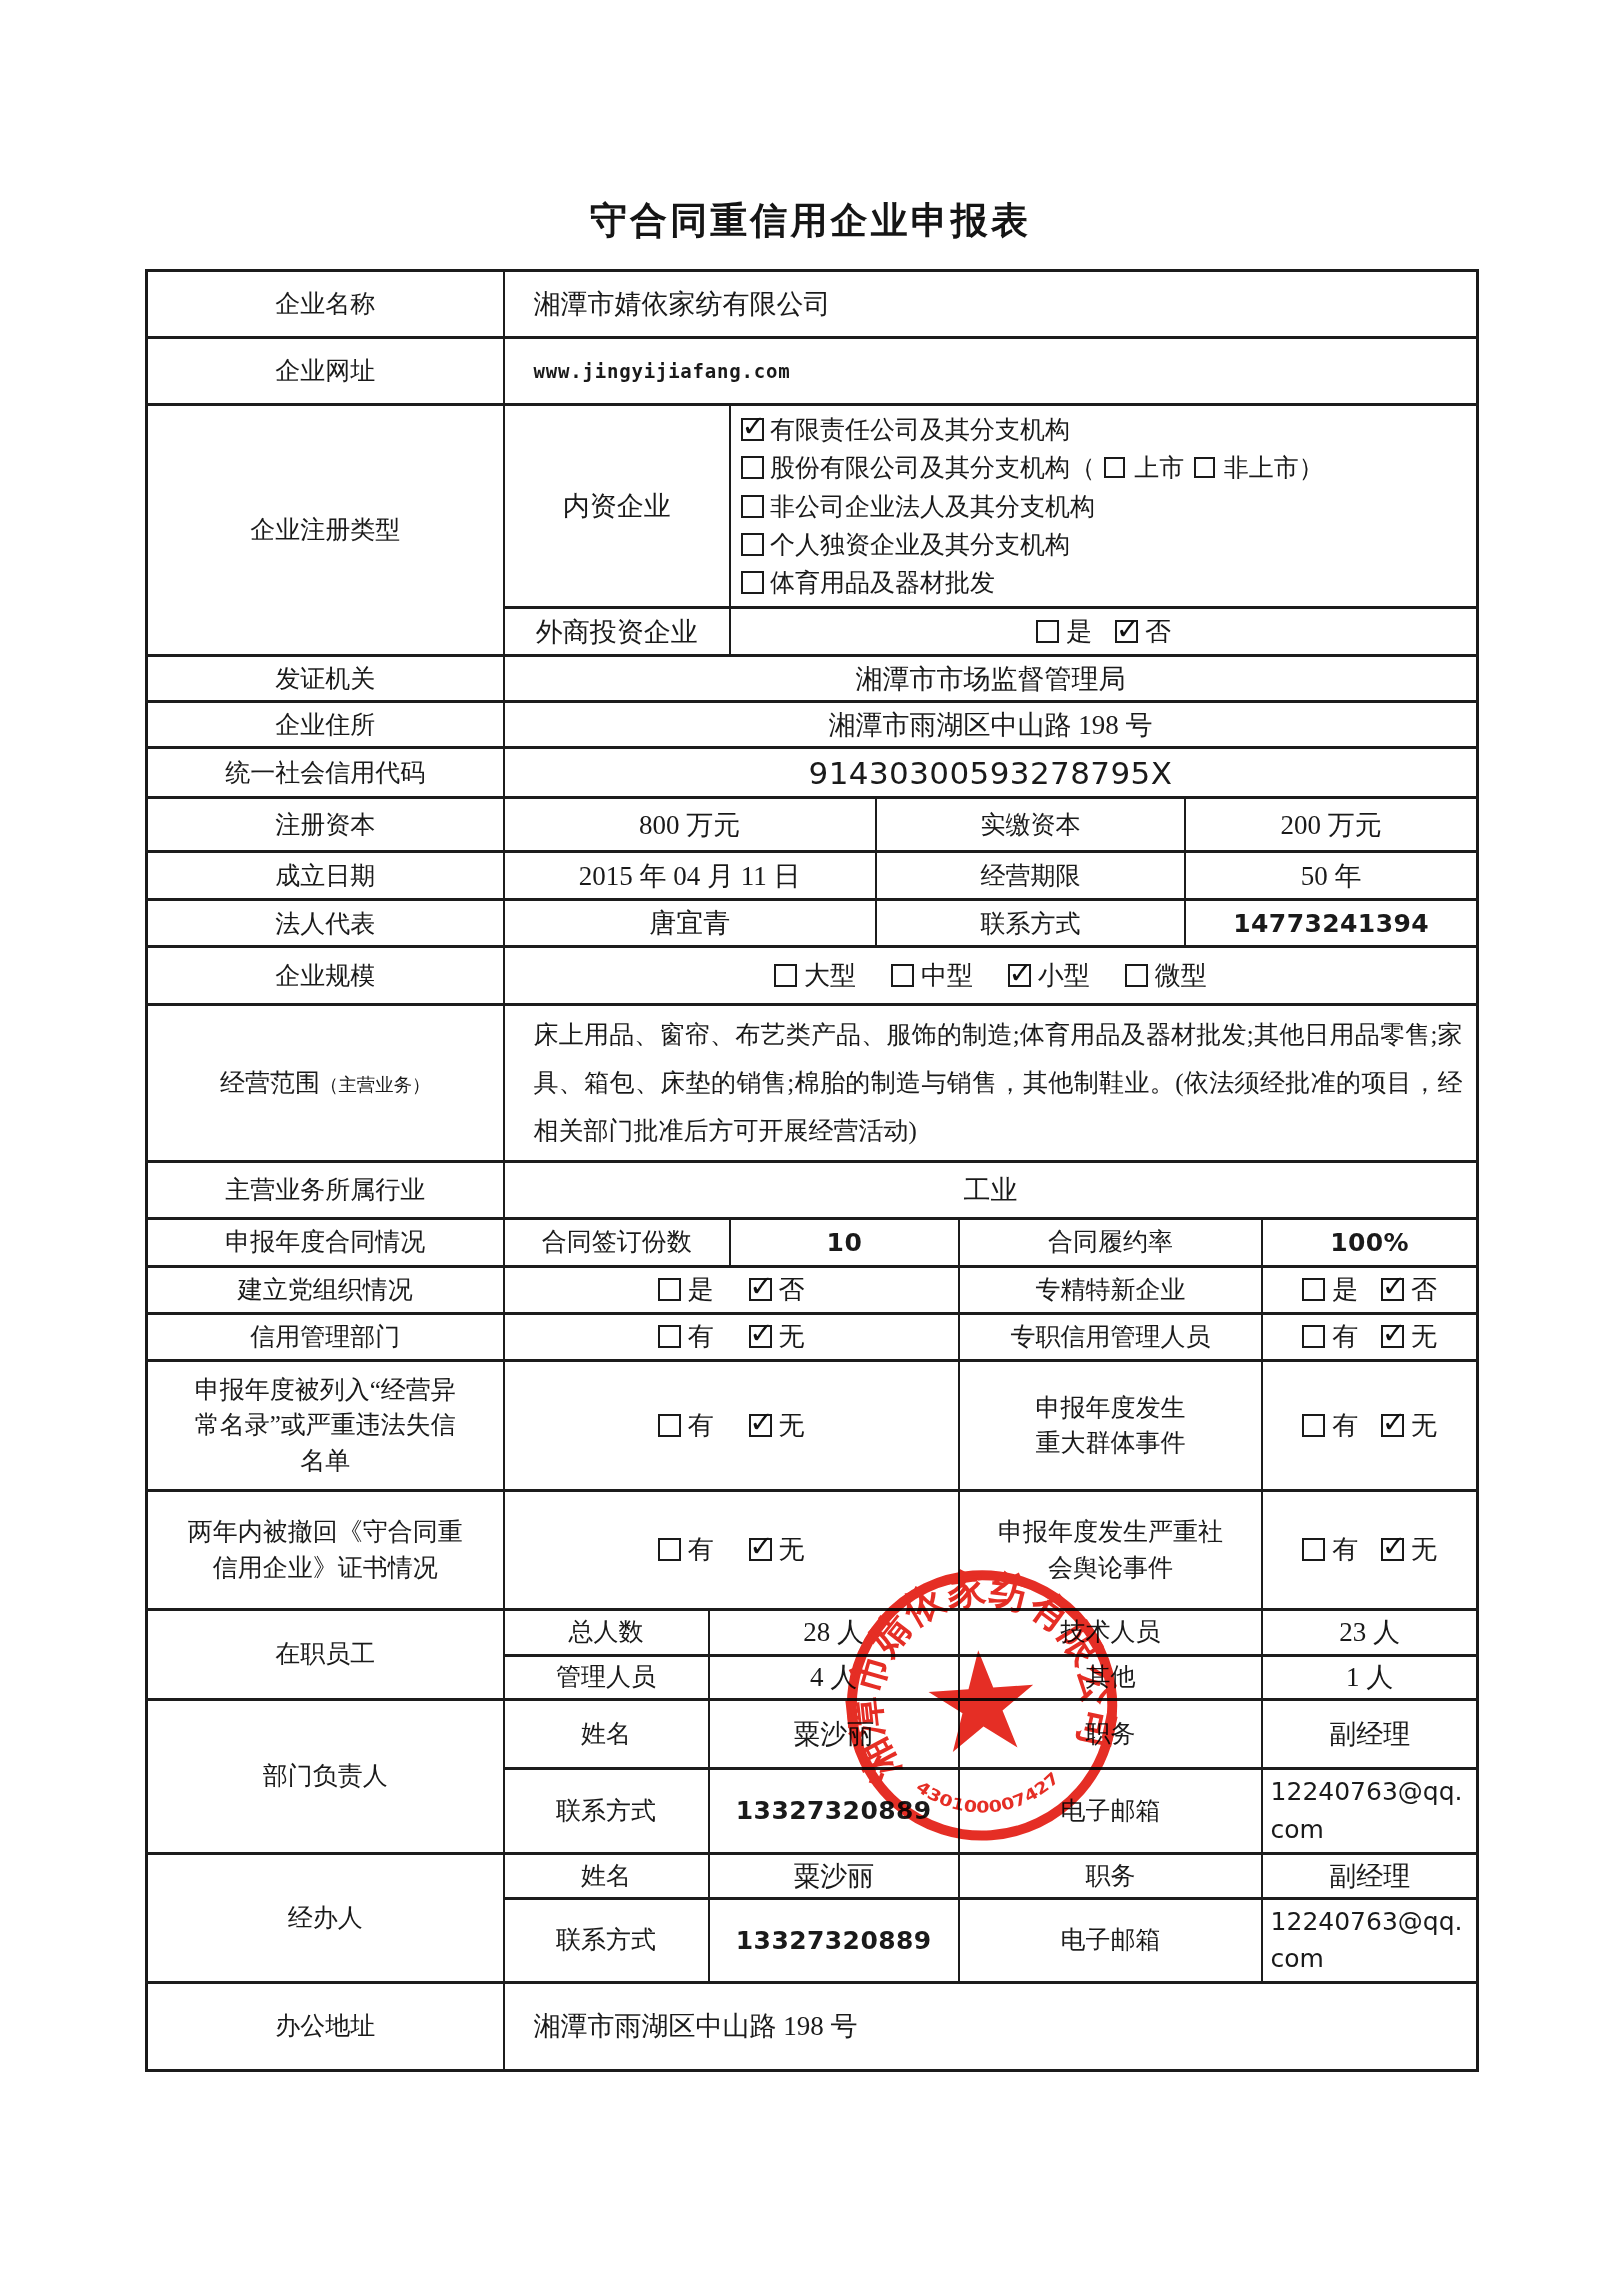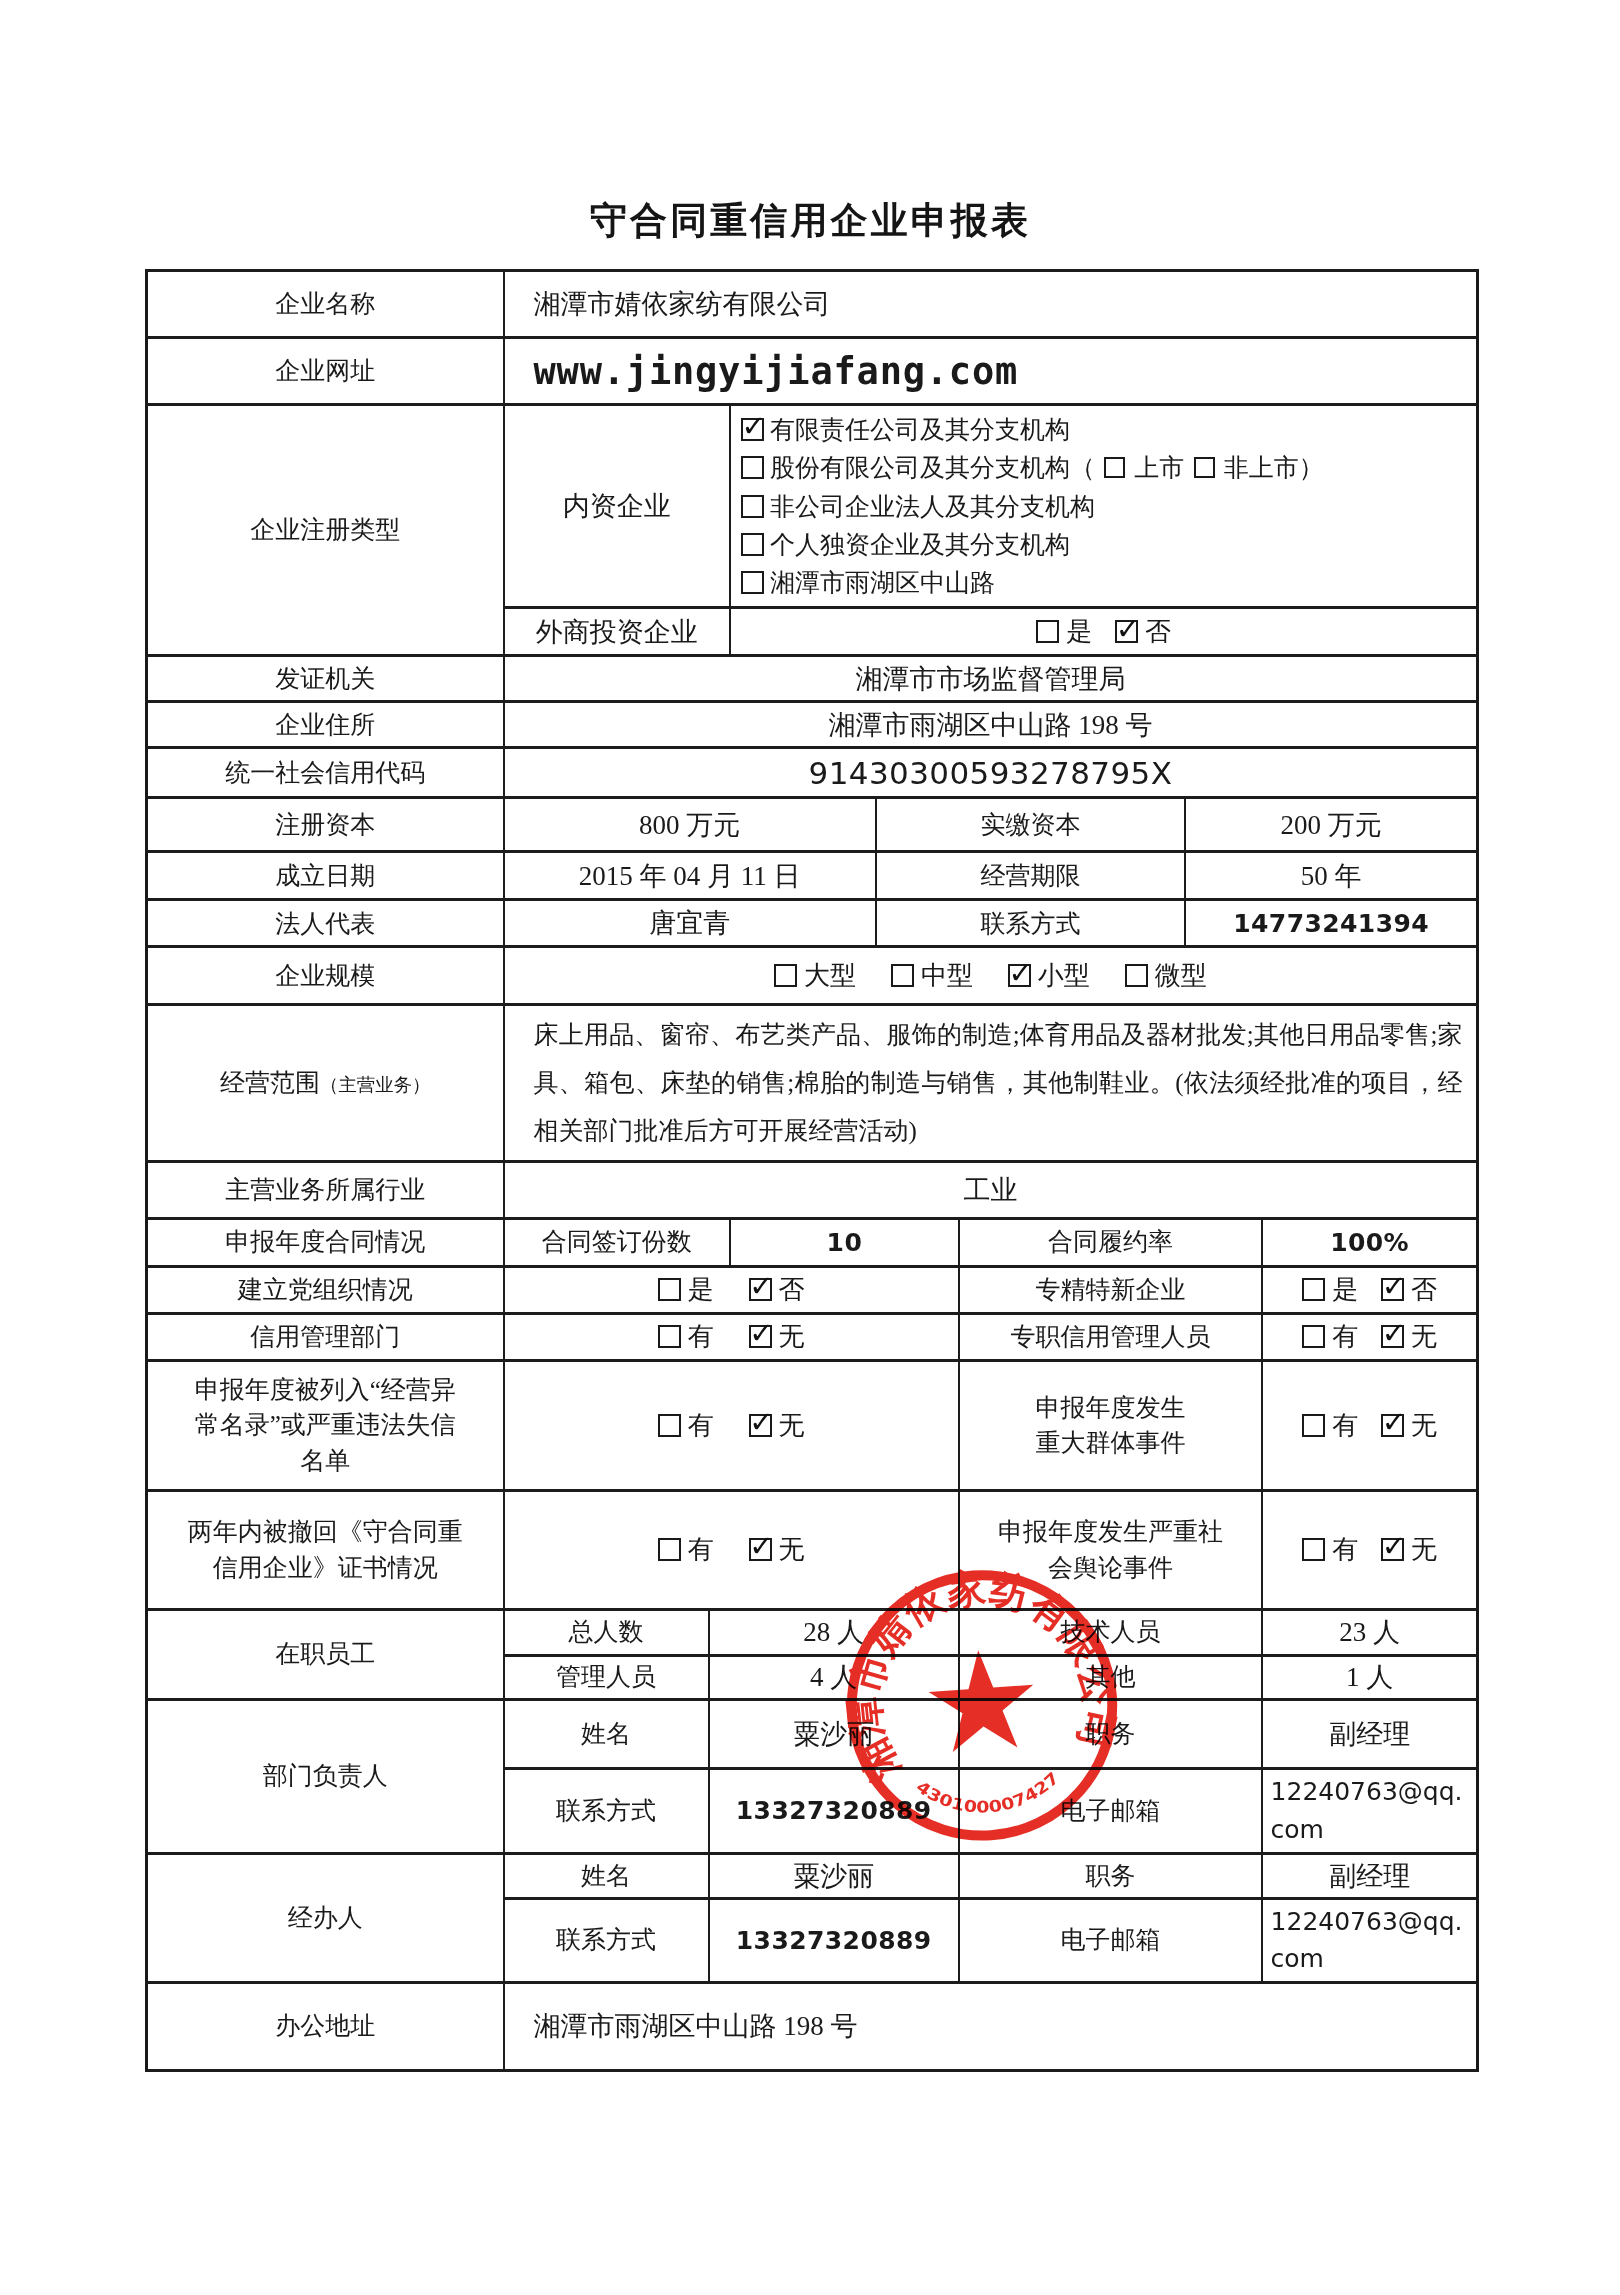--- a/index.html
+++ b/index.html
@@ -53,21 +53,21 @@
     font-size:27px;
   }
   .num{
     font-family:"DejaVu Sans", sans-serif;
     font-size:25px;
     letter-spacing:0.4px;
     font-weight:bold;
   }
   .url{
     font-family:"DejaVu Sans Mono", monospace;
-    font-size:37px;
+    font-size:19px;
     font-weight:bold;
     letter-spacing:0.8px;
   }
   .code{
     font-family:"DejaVu Sans", sans-serif;
     font-size:31px;
     letter-spacing:0.4px;
     margin-left:30px;
   }
   .email{
@@ -180,21 +180,21 @@
         <div class="cbx-line">
           <span class="cb"></span>
           <span>非公司企业法人及其分支机构</span>
         </div>
         <div class="cbx-line">
           <span class="cb"></span>
           <span>个人独资企业及其分支机构</span>
         </div>
         <div class="cbx-line">
           <span class="cb"></span>
-          <span>湘潭市雨湖区中山路</span>
+          <span>体育用品及器材批发</span>
         </div>
       </td>
     </tr>
     <tr style="height:48px">
       <td class="cen" colspan="2">外商投资企业</td>
       <td colspan="5">
         <div class="pair tight">
           <span class="opt">
                 <span class="cb"></span>
                 <span>是</span>

